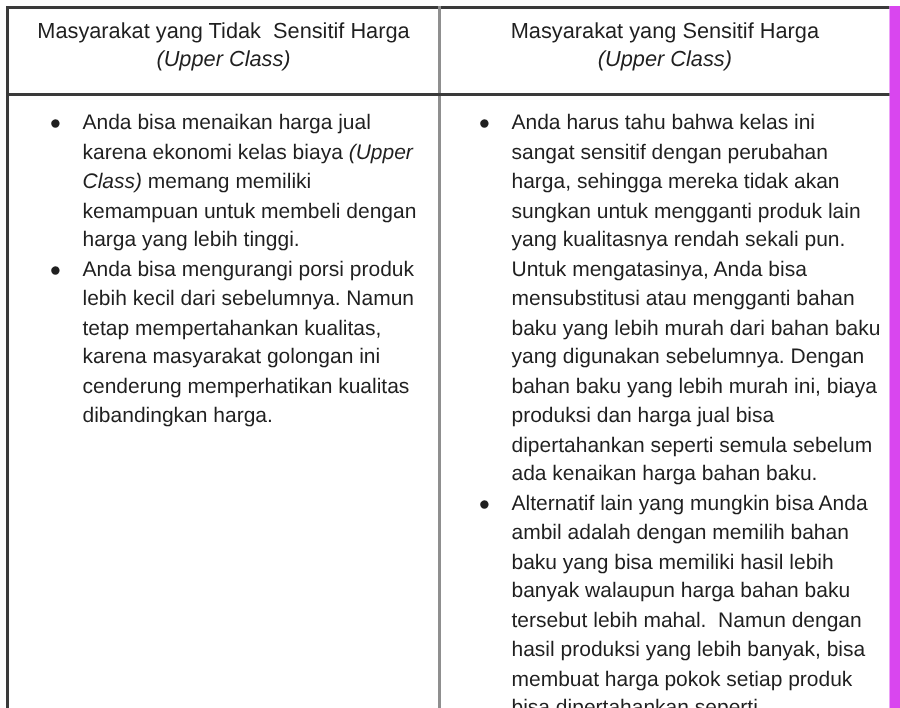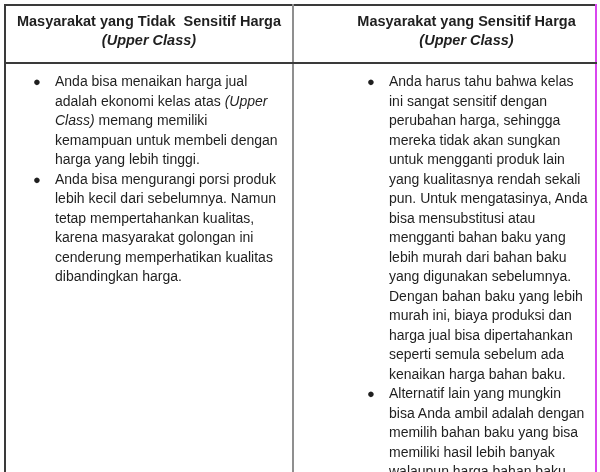--- a/index.html
+++ b/index.html
@@ -27,25 +27,25 @@
 
   th, td {
     vertical-align: top;
     background: #ffffff;
   }
   
   th { border-top: 2px solid #3a3a3a; border-bottom: 2px solid #3a3a3a; }
   td { border-bottom: 2px solid #3a3a3a; }
   
   th:first-child, td:first-child { border-left: 2px solid #3a3a3a; border-right: 2px solid #8f8f8f; }
-  th:last-child,  td:last-child  { border-left: 2px solid #8f8f8f; border-right: 2px solid #d946ef; padding-left: 48px; }
+  th:last-child,  td:last-child  { border-left: 2px solid #8f8f8f; border-right: 7px solid #d946ef; }
 
   th {
     height: 46px;
-    font-weight: 700;
+    font-weight: 400;
     font-size: 14.5px;
     line-height: 19px;
     text-align: center;
     padding: 6px 4px 4px 4px;
     white-space: pre-wrap;
   }
   .hdr-subtitle { font-style: italic; }
 
   td { padding: 8px 0 8px 0; }
 
@@ -83,21 +83,21 @@
     <thead>
       <tr>
         <th><div>Masyarakat yang Tidak  Sensitif Harga</div><div class="hdr-subtitle">(Upper Class)</div></th>
         <th><div>Masyarakat yang Sensitif Harga</div><div class="hdr-subtitle">(Upper Class)</div></th>
       </tr>
     </thead>
     <tbody>
       <tr>
         <td>
           <ul class="bullets">
-              <li><span class="bullet">●</span><span><span>Anda bisa menaikan harga jual adalah ekonomi kelas atas </span><span class="italic">(Upper Class)</span><span> memang memiliki kemampuan untuk membeli dengan harga yang lebih tinggi.</span></span></li>
+              <li><span class="bullet">●</span><span><span>Anda bisa menaikan harga jual karena ekonomi kelas biaya </span><span class="italic">(Upper Class)</span><span> memang memiliki kemampuan untuk membeli dengan harga yang lebih tinggi.</span></span></li>
               <li><span class="bullet">●</span><span><span>Anda bisa mengurangi porsi produk lebih kecil dari sebelumnya. Namun tetap mempertahankan kualitas, karena masyarakat golongan ini cenderung memperhatikan kualitas dibandingkan harga.</span></span></li>
             </ul>
         </td>
         <td>
           <ul class="bullets">
               <li><span class="bullet">●</span><span><span>Anda harus tahu bahwa kelas ini sangat sensitif dengan perubahan harga, sehingga mereka tidak akan sungkan untuk mengganti produk lain yang kualitasnya rendah sekali pun. Untuk mengatasinya, Anda bisa mensubstitusi atau mengganti bahan baku yang lebih murah dari bahan baku yang digunakan sebelumnya. Dengan bahan baku yang lebih murah ini, biaya produksi dan harga jual bisa dipertahankan seperti semula sebelum ada kenaikan harga bahan baku.</span></span></li>
               <li><span class="bullet">●</span><span><span>Alternatif lain yang mungkin bisa Anda ambil adalah dengan memilih bahan baku yang bisa memiliki hasil lebih banyak walaupun harga bahan baku tersebut lebih mahal.  Namun dengan hasil produksi yang lebih banyak, bisa membuat harga pokok setiap produk bisa dipertahankan seperti sebelumnya.</span></span></li>
             </ul>
         </td>
       </tr>

